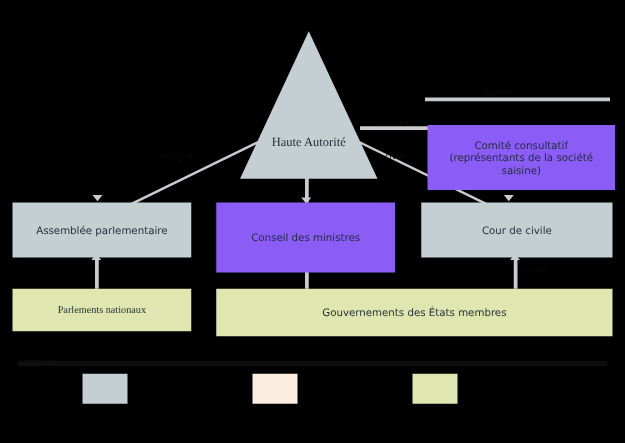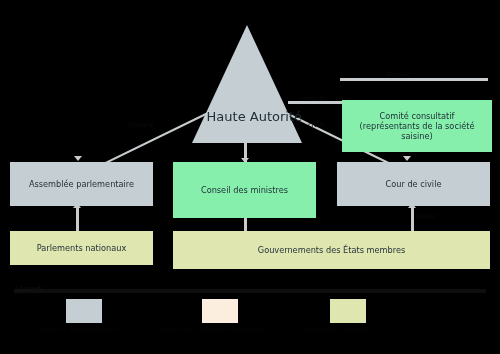--- a/index.html
+++ b/index.html
@@ -12,36 +12,36 @@
 
   
   .node{
     position:absolute;box-sizing:border-box;
     display:flex;align-items:center;justify-content:center;
     text-align:center;line-height:1.25;
     font-size:8.2px;color:#1f2d36;
     padding:2px 4px;
   }
   .blue{background:#c4ced3;}
-  .cream{background:#86efac;}
+  .cream{background:#8b5cf6;}
   .olive{background:#dfe6b0;}
 
   
   #pyramid{
     position:absolute;left:192px;top:25px;width:110px;height:118px;
   }
   #pyramid .tri{
     position:absolute;left:0;top:0;width:0;height:0;
     border-left:55px solid transparent;
     border-right:55px solid transparent;
     border-bottom:118px solid #c4ced3;
   }
   #pyramid .tri-label{
-    position:absolute;left:0;top:84px;width:110px;text-align:right;
-    font-size:13px;color:#1f2d36;
+    position:absolute;left:0;top:84px;width:110px;text-align:center;
+    font-size:10px;color:#1f2d36;font-family:Liberation Serif, serif;
   }
 
   
   .vline{position:absolute;background:#c9ccce;width:3px;}
   .hline{position:absolute;background:#c9ccce;height:3px;}
   .diag{position:absolute;height:2px;background:#c9ccce;transform-origin:0 50%;}
 
   .arrow-d{
     position:absolute;width:0;height:0;
     border-left:4px solid transparent;border-right:4px solid transparent;
@@ -114,21 +114,21 @@
   </div>
 
   <div class="node cream" style="left:173px;top:162px;width:143px;height:56px;">
     <span>Conseil des ministres</span>
   </div>
 
   <div class="node blue" style="left:337px;top:162px;width:153px;height:44px;">
     <span>Cour de civile</span>
   </div>
 
-  <div class="node olive" style="left:10px;top:231px;width:143px;height:34px;">
+  <div class="node olive" style="left:10px;top:231px;width:143px;height:34px;font-family:Liberation Serif, serif;">
     <span>Parlements nationaux</span>
   </div>
 
   <div class="node olive" style="left:173px;top:231px;width:317px;height:38px;">
     <span>Gouvernements des États membres</span>
   </div>
 
   <div id="legend-rule"></div>
   <span id="legend-title">Légende</span>
 

